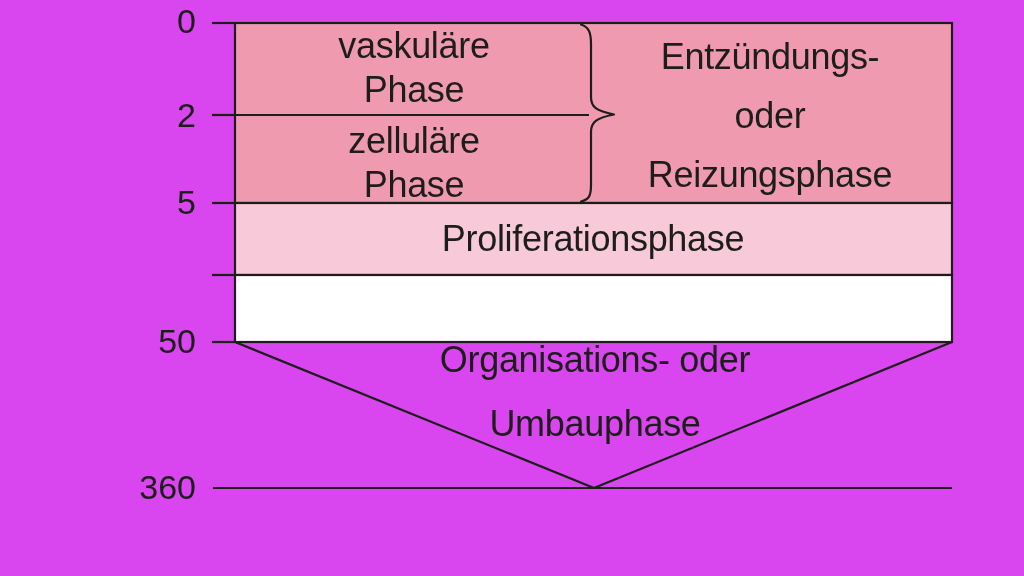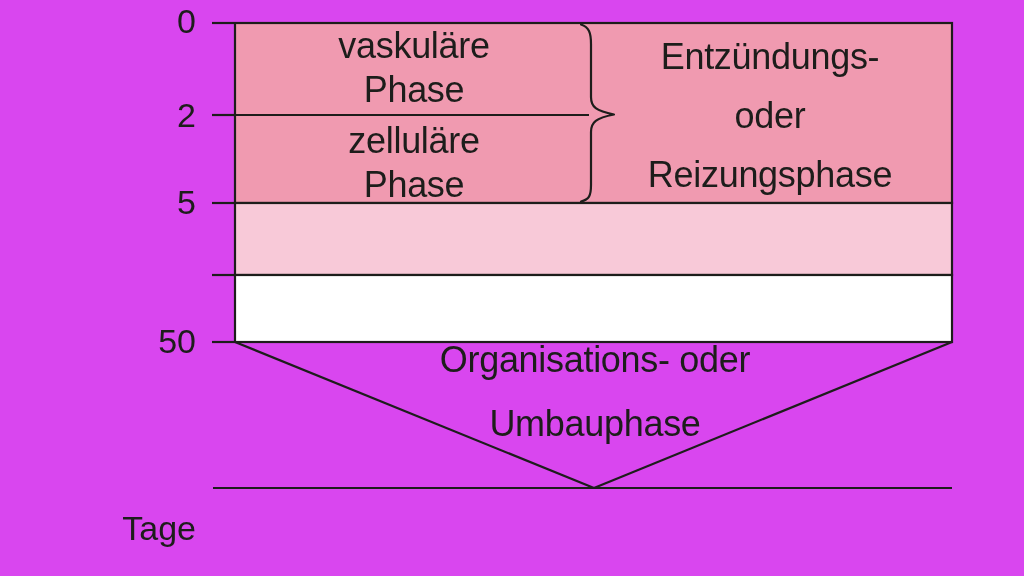--- a/index.html
+++ b/index.html
@@ -69,24 +69,25 @@
   <div class="txt" style="left:414px;top:68px;">vaskuläre
 Phase</div>
 
   <div class="txt" style="left:414px;top:163px;">zelluläre
 Phase</div>
 
   <div class="txt" style="left:770px;top:115px;line-height:59px;">Entzündungs-
 oder
 Reizungsphase</div>
 
+  <div class="txt" style="left:593px;top:239px;line-height:1;">Proliferationsphase</div>
 
 
   <div class="txt" style="left:595px;top:392px;line-height:64px;">Organisations- oder
 Umbauphase</div>
 
   <div class="axis-lbl" style="top:21px;">0</div>
   <div class="axis-lbl" style="top:115px;">2</div>
   <div class="axis-lbl" style="top:202px;">5</div>
   <div class="axis-lbl" style="top:341px;">50</div>
-  <div class="axis-lbl" style="top:528px;">Tage</div>
+  <div class="axis-lbl" style="top:487px;">360</div>
 
 </div>
 
 </body></html>

